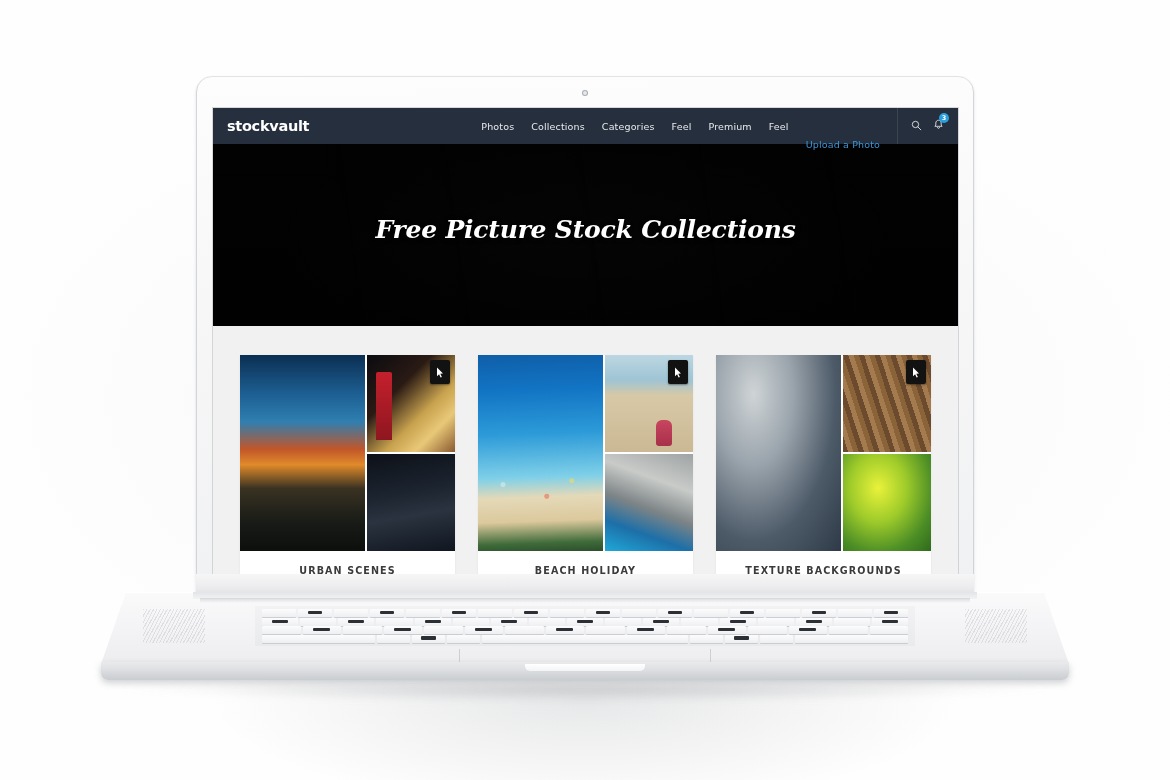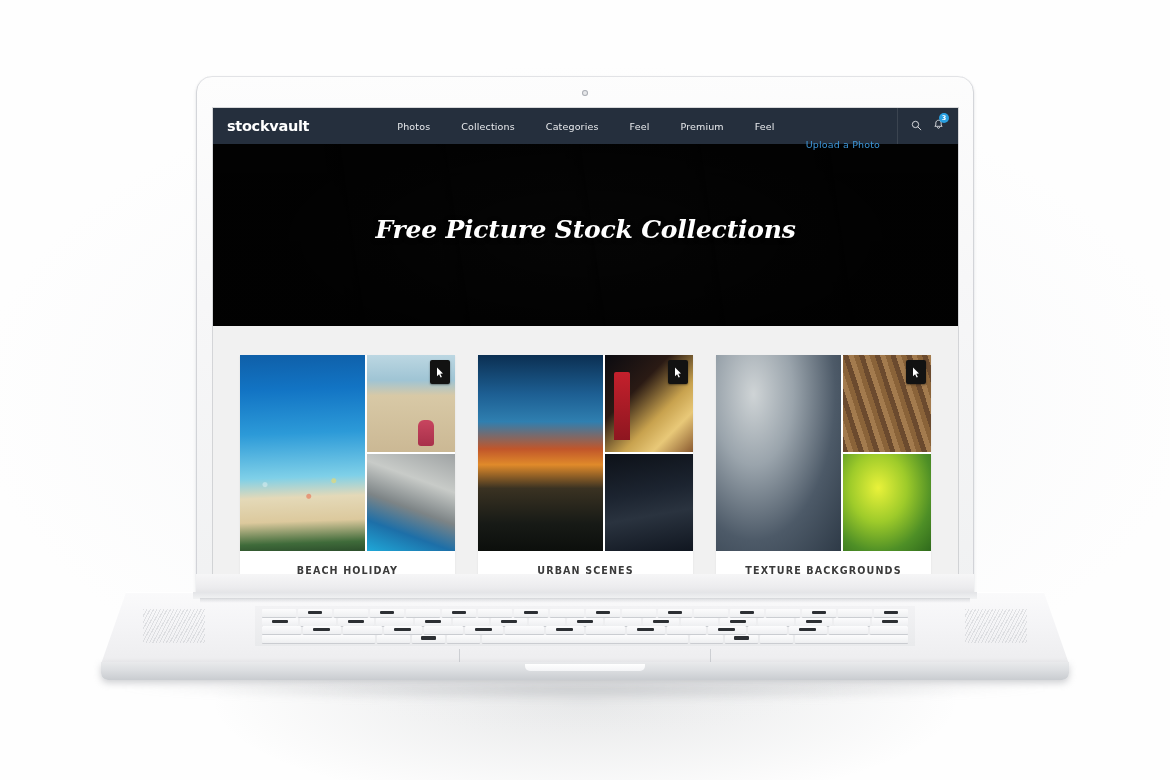--- a/index.html
+++ b/index.html
@@ -59,21 +59,21 @@
   .navbar {
     position: relative; height: 36px; background: #252f3d;
     display: flex; align-items: center; padding: 0 14px;
     z-index: 4;
   }
   .logo {
     color: #ffffff; font-size: 14.5px; font-weight: 700;
     letter-spacing: -0.3px; font-family: "DejaVu Sans", sans-serif;
   }
   .nav-right { margin-left: auto; display: flex; align-items: center; }
-  .nav-links { display: flex; align-items: center; gap: 31px; }
+  .nav-links { display: flex; align-items: center; gap: 17px; }
   .nav-link {
     color: #e8eaed; font-size: 9.5px; letter-spacing: 0.15px;
     text-decoration: none; white-space: nowrap;
     font-family: "DejaVu Sans", sans-serif;
   }
   .nav-link.accent { color: #3d96d8; margin-top: 36px; }
   .nav-divider {
     width: 1px; height: 36px; background: rgba(255,255,255,0.10);
     margin: 0 13px 0 17px;
   }
@@ -345,52 +345,52 @@
         </div>
         <div class="hero-veil"></div>
         <h1 class="hero-title">Free Picture Stock Collections</h1>
       </div>
 
       <div class="content">
         <div class="grid">
 
           <div class="card">
             <div class="mosaic">
+              <div class="big t-city"></div>
+              <div class="col">
+                <div class="t-booth"></div>
+                <div class="t-road"></div>
+              </div>
+              <div class="card-badge">
+                <svg width="8" height="11" viewBox="0 0 8 11">
+                  <path d="M1 0.6 L7 6.4 L4.3 6.7 L5.9 9.9 L4.6 10.5 L3.1 7.3 L1 9.2 Z" fill="#ffffff"></path>
+                </svg>
+              </div>
+            </div>
+            <div class="card-body">
+              <div class="card-title">URBAN SCENES</div>
+              <div class="card-meta"></div>
+            </div>
+          </div>
+
+          <div class="card">
+            <div class="mosaic">
               <div class="big t-sea"></div>
               <div class="col">
                 <div class="t-kid"></div>
                 <div class="t-rock"></div>
               </div>
               <div class="card-badge">
                 <svg width="8" height="11" viewBox="0 0 8 11">
                   <path d="M1 0.6 L7 6.4 L4.3 6.7 L5.9 9.9 L4.6 10.5 L3.1 7.3 L1 9.2 Z" fill="#ffffff"></path>
                 </svg>
               </div>
             </div>
             <div class="card-body">
               <div class="card-title">BEACH HOLIDAY</div>
-              <div class="card-meta"></div>
-            </div>
-          </div>
-
-          <div class="card">
-            <div class="mosaic">
-              <div class="big t-city"></div>
-              <div class="col">
-                <div class="t-booth"></div>
-                <div class="t-road"></div>
-              </div>
-              <div class="card-badge">
-                <svg width="8" height="11" viewBox="0 0 8 11">
-                  <path d="M1 0.6 L7 6.4 L4.3 6.7 L5.9 9.9 L4.6 10.5 L3.1 7.3 L1 9.2 Z" fill="#ffffff"></path>
-                </svg>
-              </div>
-            </div>
-            <div class="card-body">
-              <div class="card-title">URBAN SCENES</div>
               <div class="card-meta"></div>
             </div>
           </div>
 
           <div class="card">
             <div class="mosaic">
               <div class="big t-grunge"></div>
               <div class="col">
                 <div class="t-sand"></div>
                 <div class="t-moss"></div>

